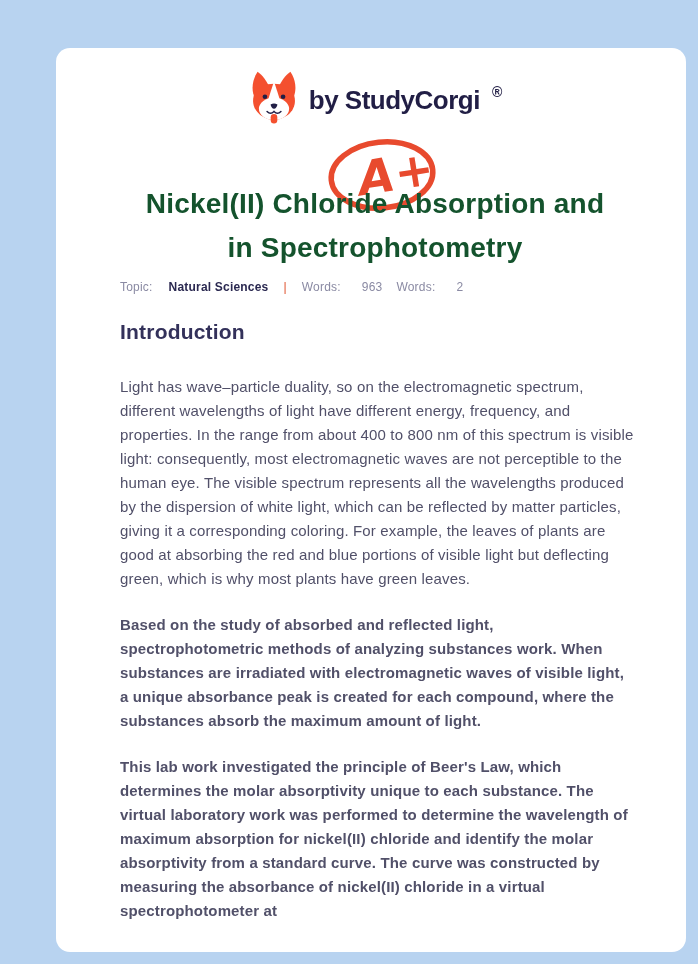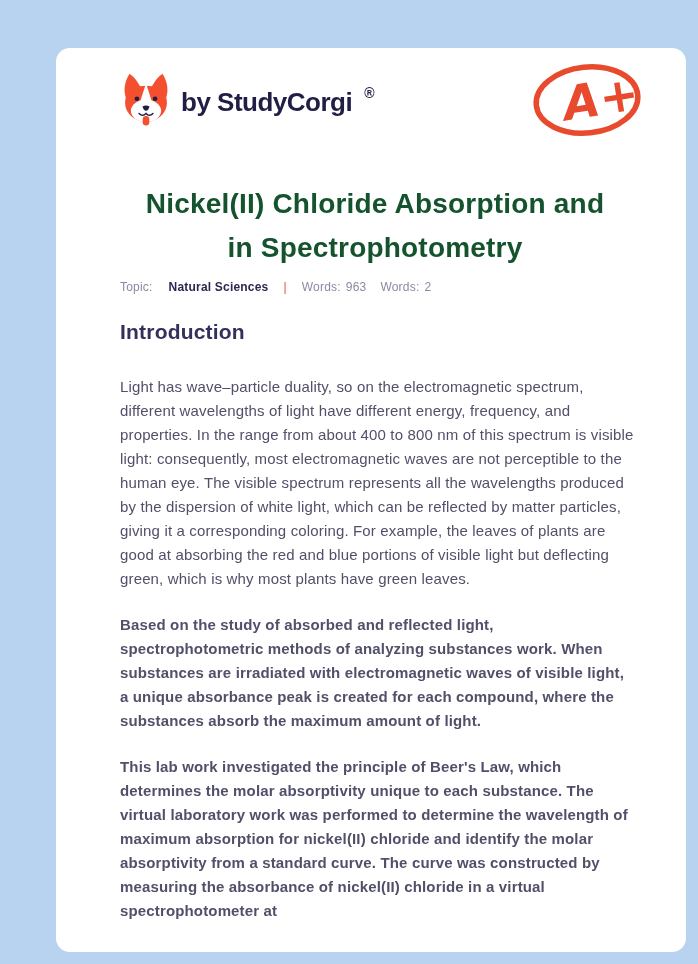--- a/index.html
+++ b/index.html
@@ -17,20 +17,21 @@
     background:#FFFFFF;
     border-radius:14px;
     padding:22px 56px 0 64px;
     overflow:hidden;
   }
   .header-row {
     display:flex;
     justify-content:space-between;
     align-items:center;
     height:64px;
+    flex-direction:column;
   }
   .logo {
     display:flex;
     align-items:center;
     gap:9px;
     cursor:pointer;
   }
   .logo-text {
     font-size:26px;
     font-weight:bold;
@@ -65,21 +66,21 @@
     color:#8A8AA3;
     letter-spacing:0.2px;
   }
   .meta-topic-value {
     color:#2B2951;
     font-weight:bold;
     margin-left:16px;
     cursor:pointer;
   }
   .meta-sep { color:#E0532F; margin:0 15px; }
-  .meta-value { margin-left:5px; }
+  .meta-value { margin-left:21px; }
   .meta-pages { margin-left:14px; }
   .section-heading {
     margin-top:22px;
     font-size:21px;
     line-height:26px;
     font-weight:bold;
     color:#33315A;
     letter-spacing:0.2px;
   }
   .para {

